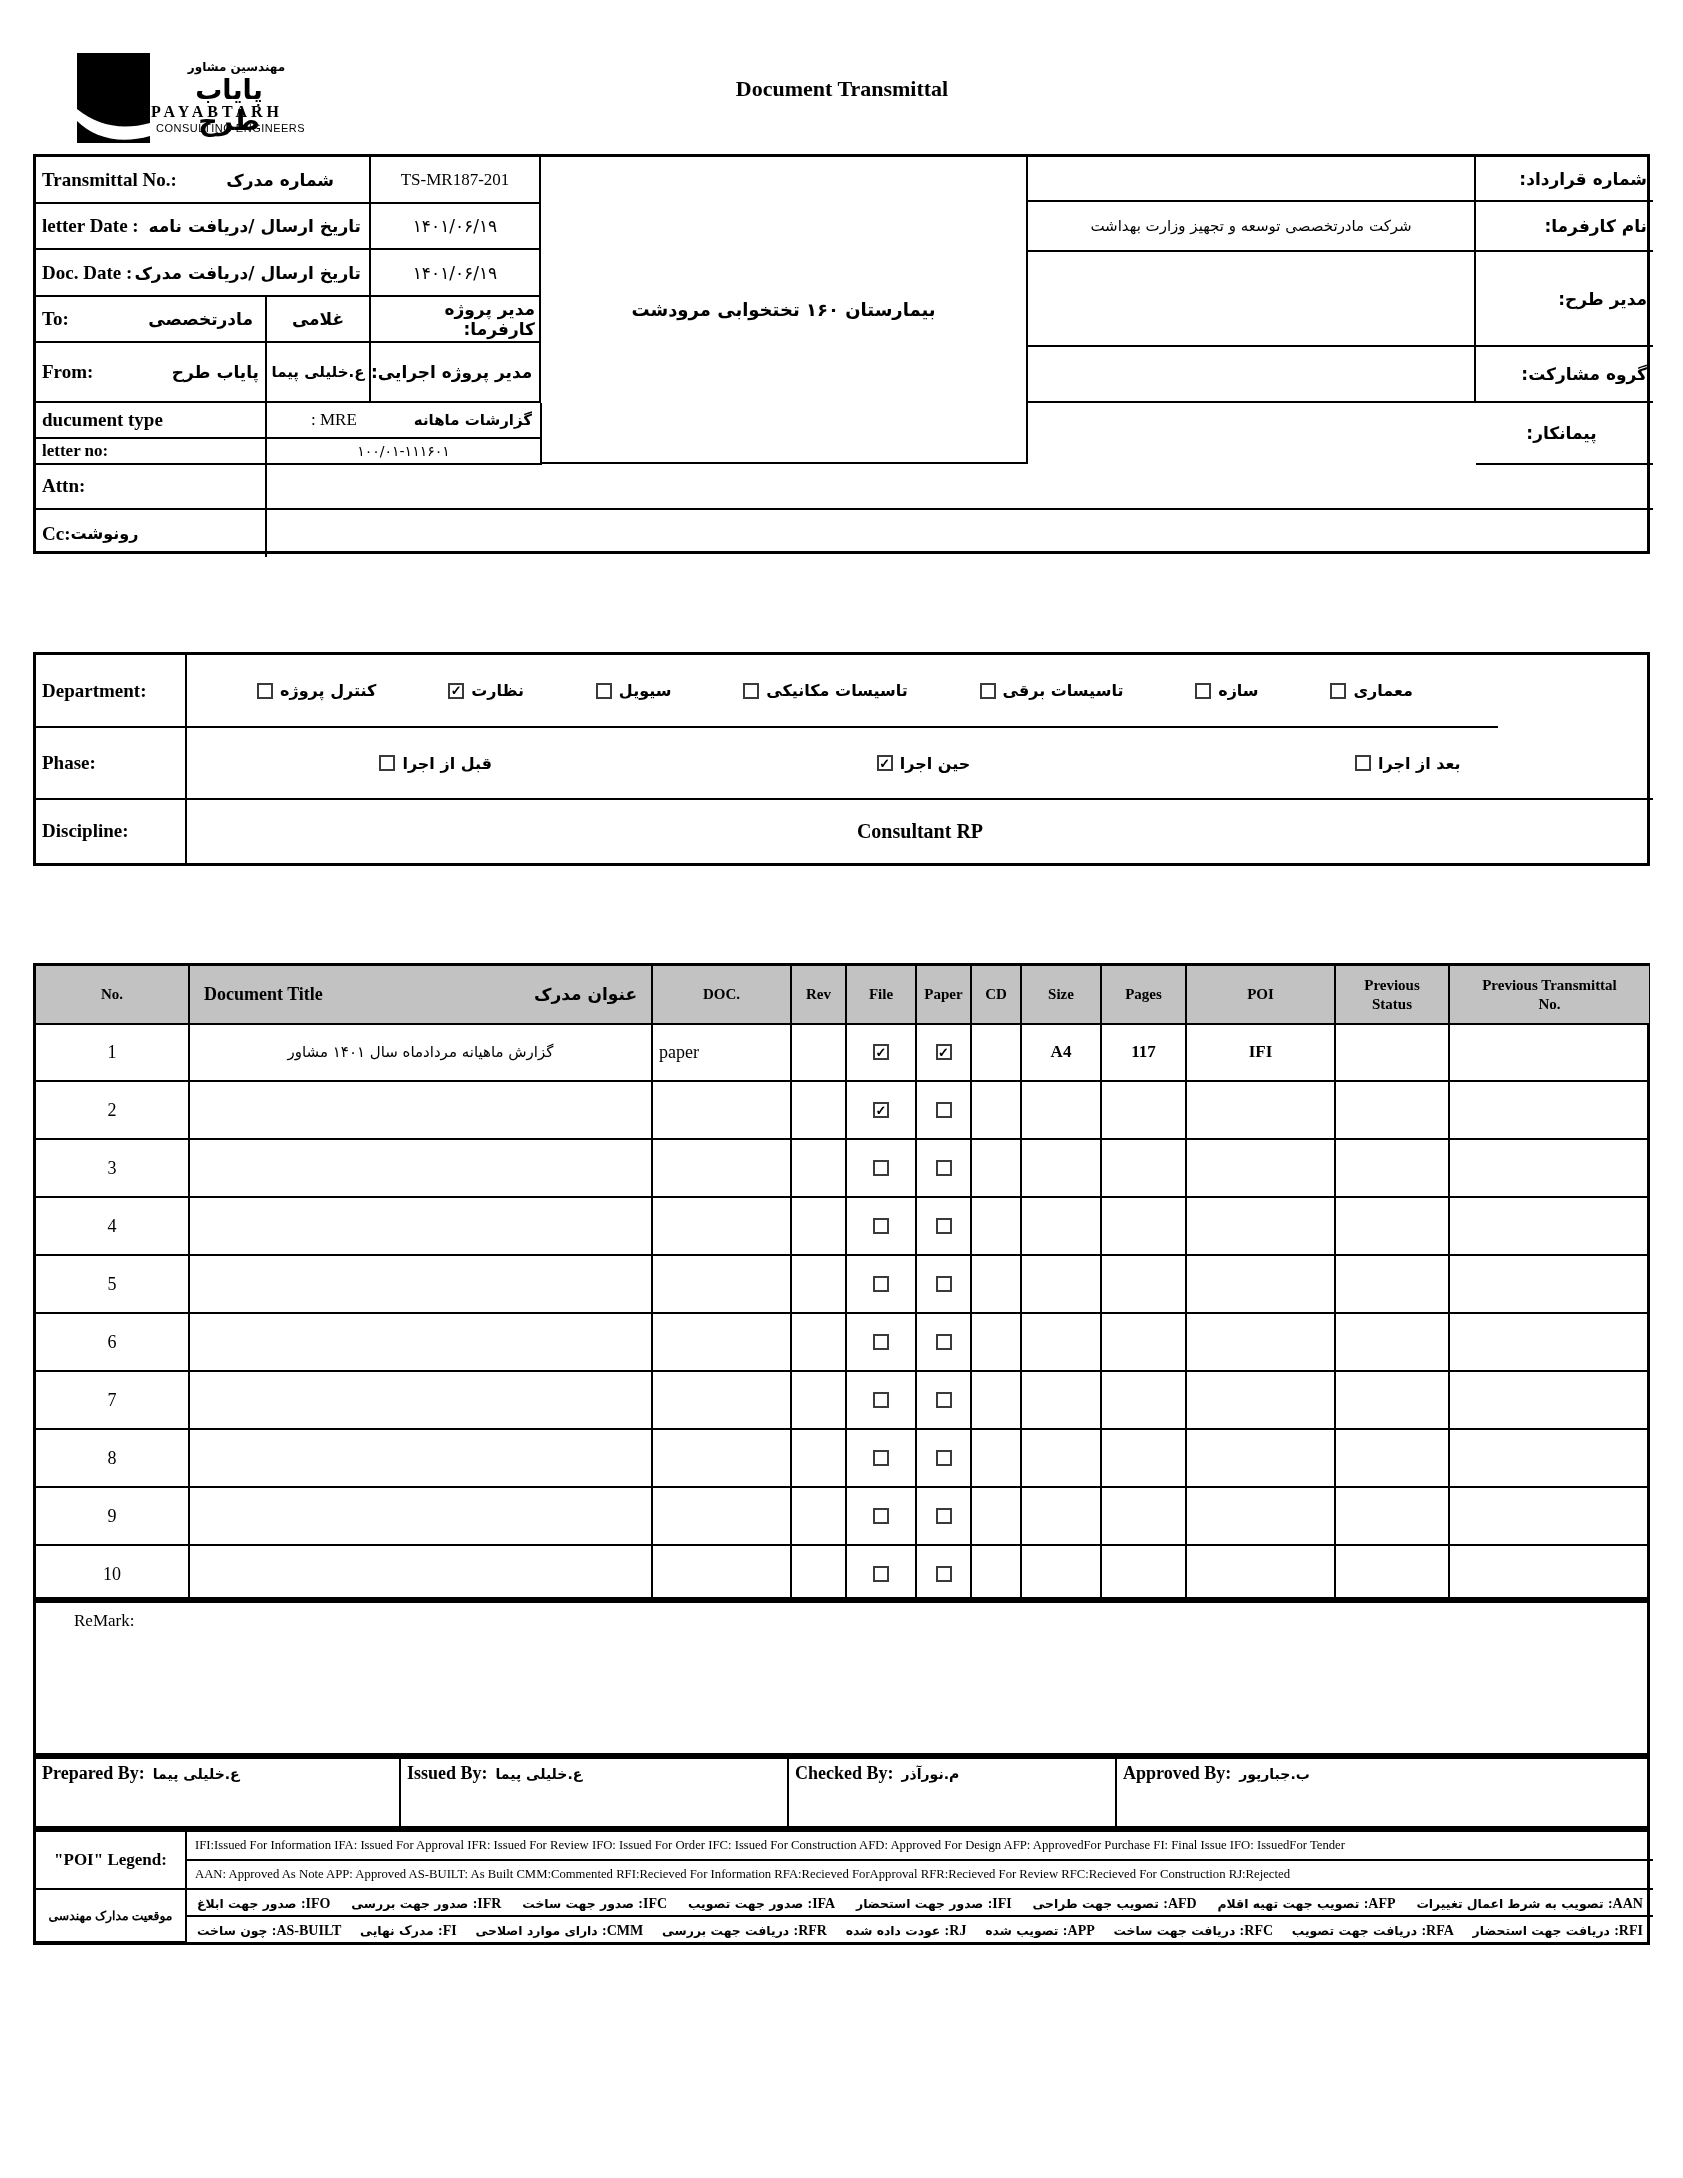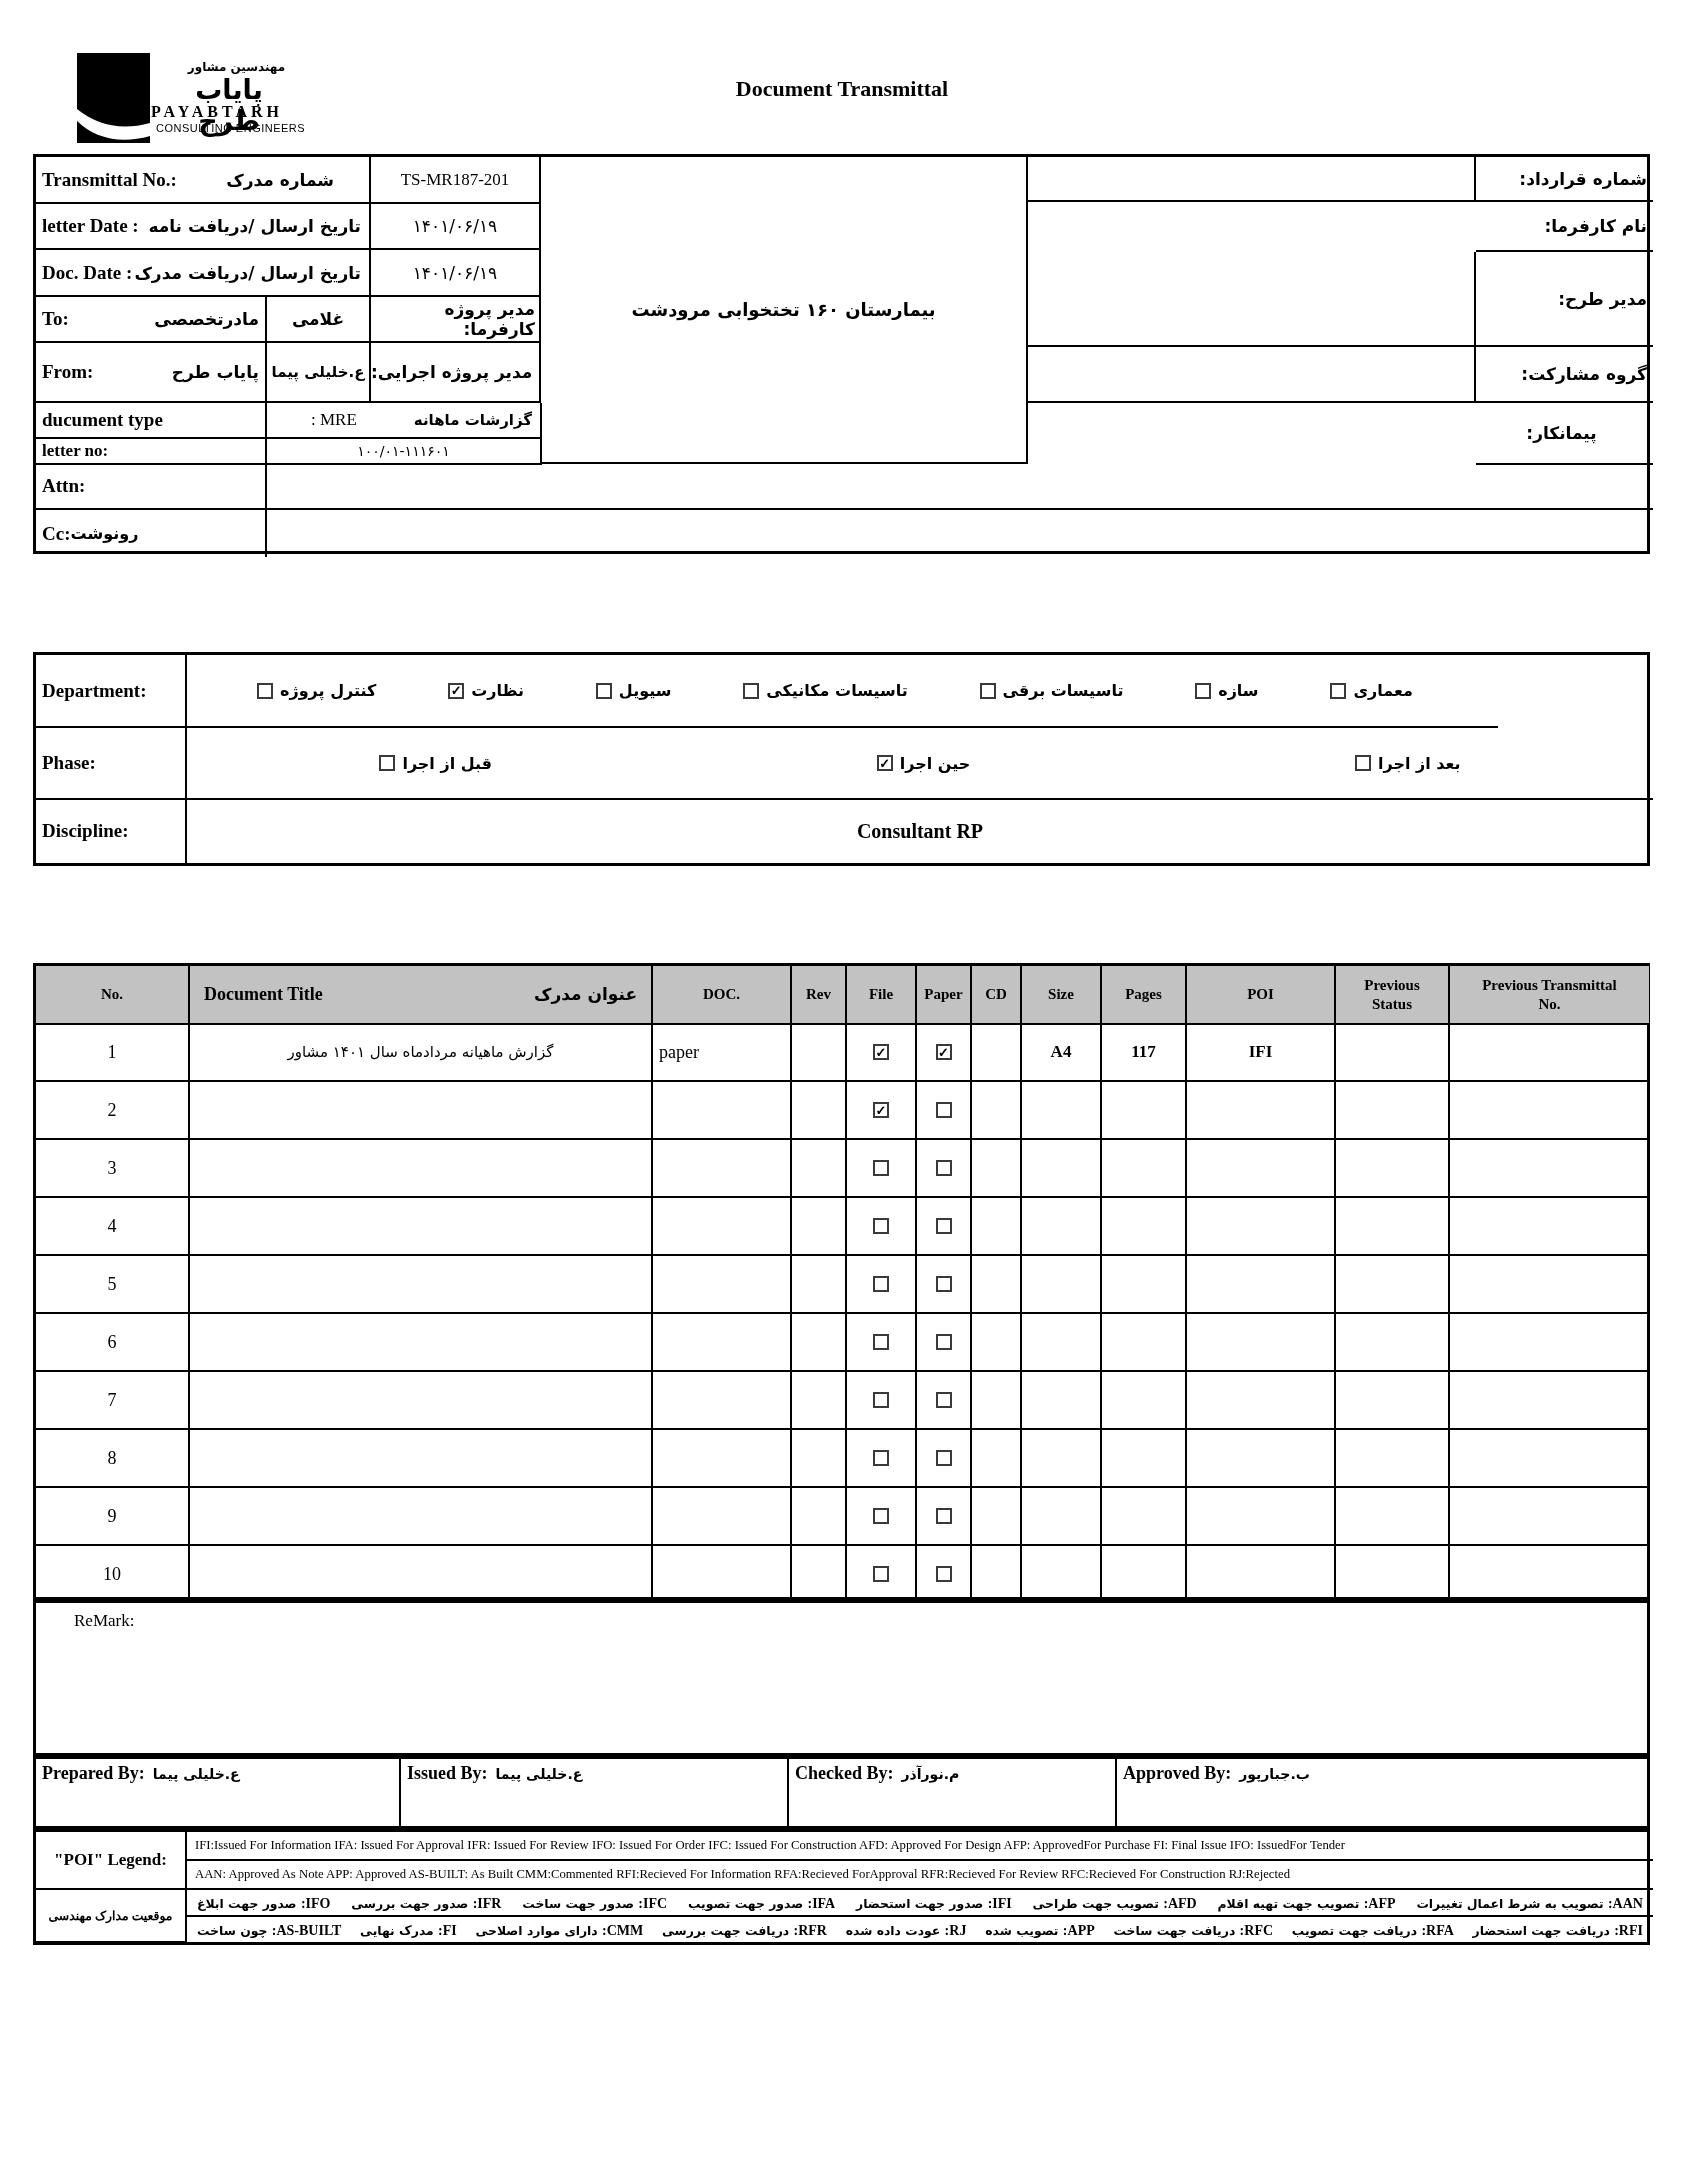--- a/index.html
+++ b/index.html
@@ -92,21 +92,21 @@
   <div class="cell ctr valC fa" style="left:335px;top:47px;width:170px;height:46px;">۱۴۰۱/۰۶/۱۹</div>
 
   <div class="cell flexSB" style="left:0;top:93px;width:335px;height:47px;">
     <span class="lblEn en">Doc. Date :</span>
     <span class="lblFa fa" style="padding-right:8px;">تاریخ ارسال /دریافت مدرک</span>
   </div>
   <div class="cell ctr valC fa" style="left:335px;top:93px;width:170px;height:47px;">۱۴۰۱/۰۶/۱۹</div>
 
   <div class="cell flexSB" style="left:0;top:139px;width:231px;height:47px;">
     <span class="lblEn en">To:</span>
-    <span class="lblFa fa" style="padding-right:6px;">مادرتخصصی</span>
+    <span class="lblFa fa" style="padding-right:12px;">مادرتخصصی</span>
   </div>
   <div class="cell ctr lblFa fa" style="left:231px;top:139px;width:104px;height:47px;">غلامی</div>
   <div class="cell lblFa fa" style="left:335px;top:139px;width:170px;height:47px;display:flex;align-items:center;justify-content:flex-end;padding-right:4px;">مدیر پروژه کارفرما:</div>
 
   <div class="cell flexSB" style="left:0;top:186px;width:231px;height:60px;">
     <span class="lblEn en">From:</span>
     <span class="lblFa fa" style="padding-right:6px;">پایاب طرح</span>
   </div>
   <div class="cell ctr lblFa fa" style="left:231px;top:186px;width:104px;height:60px;font-size:15px;">ع.خلیلی پیما</div>
   <div class="cell lblFa fa" style="left:335px;top:186px;width:170px;height:60px;display:flex;align-items:center;justify-content:flex-end;padding-right:4px;">مدیر پروژه اجرایی:</div>
@@ -121,20 +121,21 @@
   <div class="cell" style="left:0;top:282px;width:231px;height:26px;display:flex;align-items:center;">
     <span class="lblEn en" style="font-size:17px;">letter no:</span>
   </div>
   <div class="cell ctr fa" style="left:231px;top:282px;width:275px;height:26px;font-size:14px;">۱۰۰/۰۱-۱۱۱۶۰۱</div>
 
   <div class="cell ctr fa b" style="left:505px;top:0;width:487px;height:307px;font-size:18px;">بیمارستان ۱۶۰ تختخوابی مرودشت</div>
 
   <div class="cell" style="left:992px;top:0;width:448px;height:45px;"></div>
   <div class="cell noR lblFa fa" style="left:1440px;top:0;width:177px;height:45px;display:flex;align-items:center;padding-right:6px;">شماره قرارداد:</div>
 
+  <div class="cell ctr fa" style="left:992px;top:45px;width:448px;height:50px;font-size:15px;direction:rtl;">شرکت مادرتخصصی توسعه و تجهیز وزارت بهداشت</div>
   <div class="cell noR lblFa fa" style="left:1440px;top:45px;width:177px;height:50px;display:flex;align-items:center;padding-right:6px;">نام کارفرما:</div>
 
   <div class="cell" style="left:992px;top:95px;width:448px;height:95px;"></div>
   <div class="cell noR lblFa fa" style="left:1440px;top:95px;width:177px;height:95px;display:flex;align-items:center;padding-right:6px;">مدیر طرح:</div>
 
   <div class="cell" style="left:992px;top:189px;width:448px;height:57px;"></div>
   <div class="cell noR lblFa fa" style="left:1440px;top:189px;width:177px;height:57px;display:flex;align-items:center;padding-right:6px;">گروه مشارکت:</div>
 
   <div class="cell noR lblFa fa" style="left:1440px;top:246px;width:177px;height:62px;display:flex;align-items:center;padding-right:6px;justify-content:center;">پیمانکار:</div>
 

